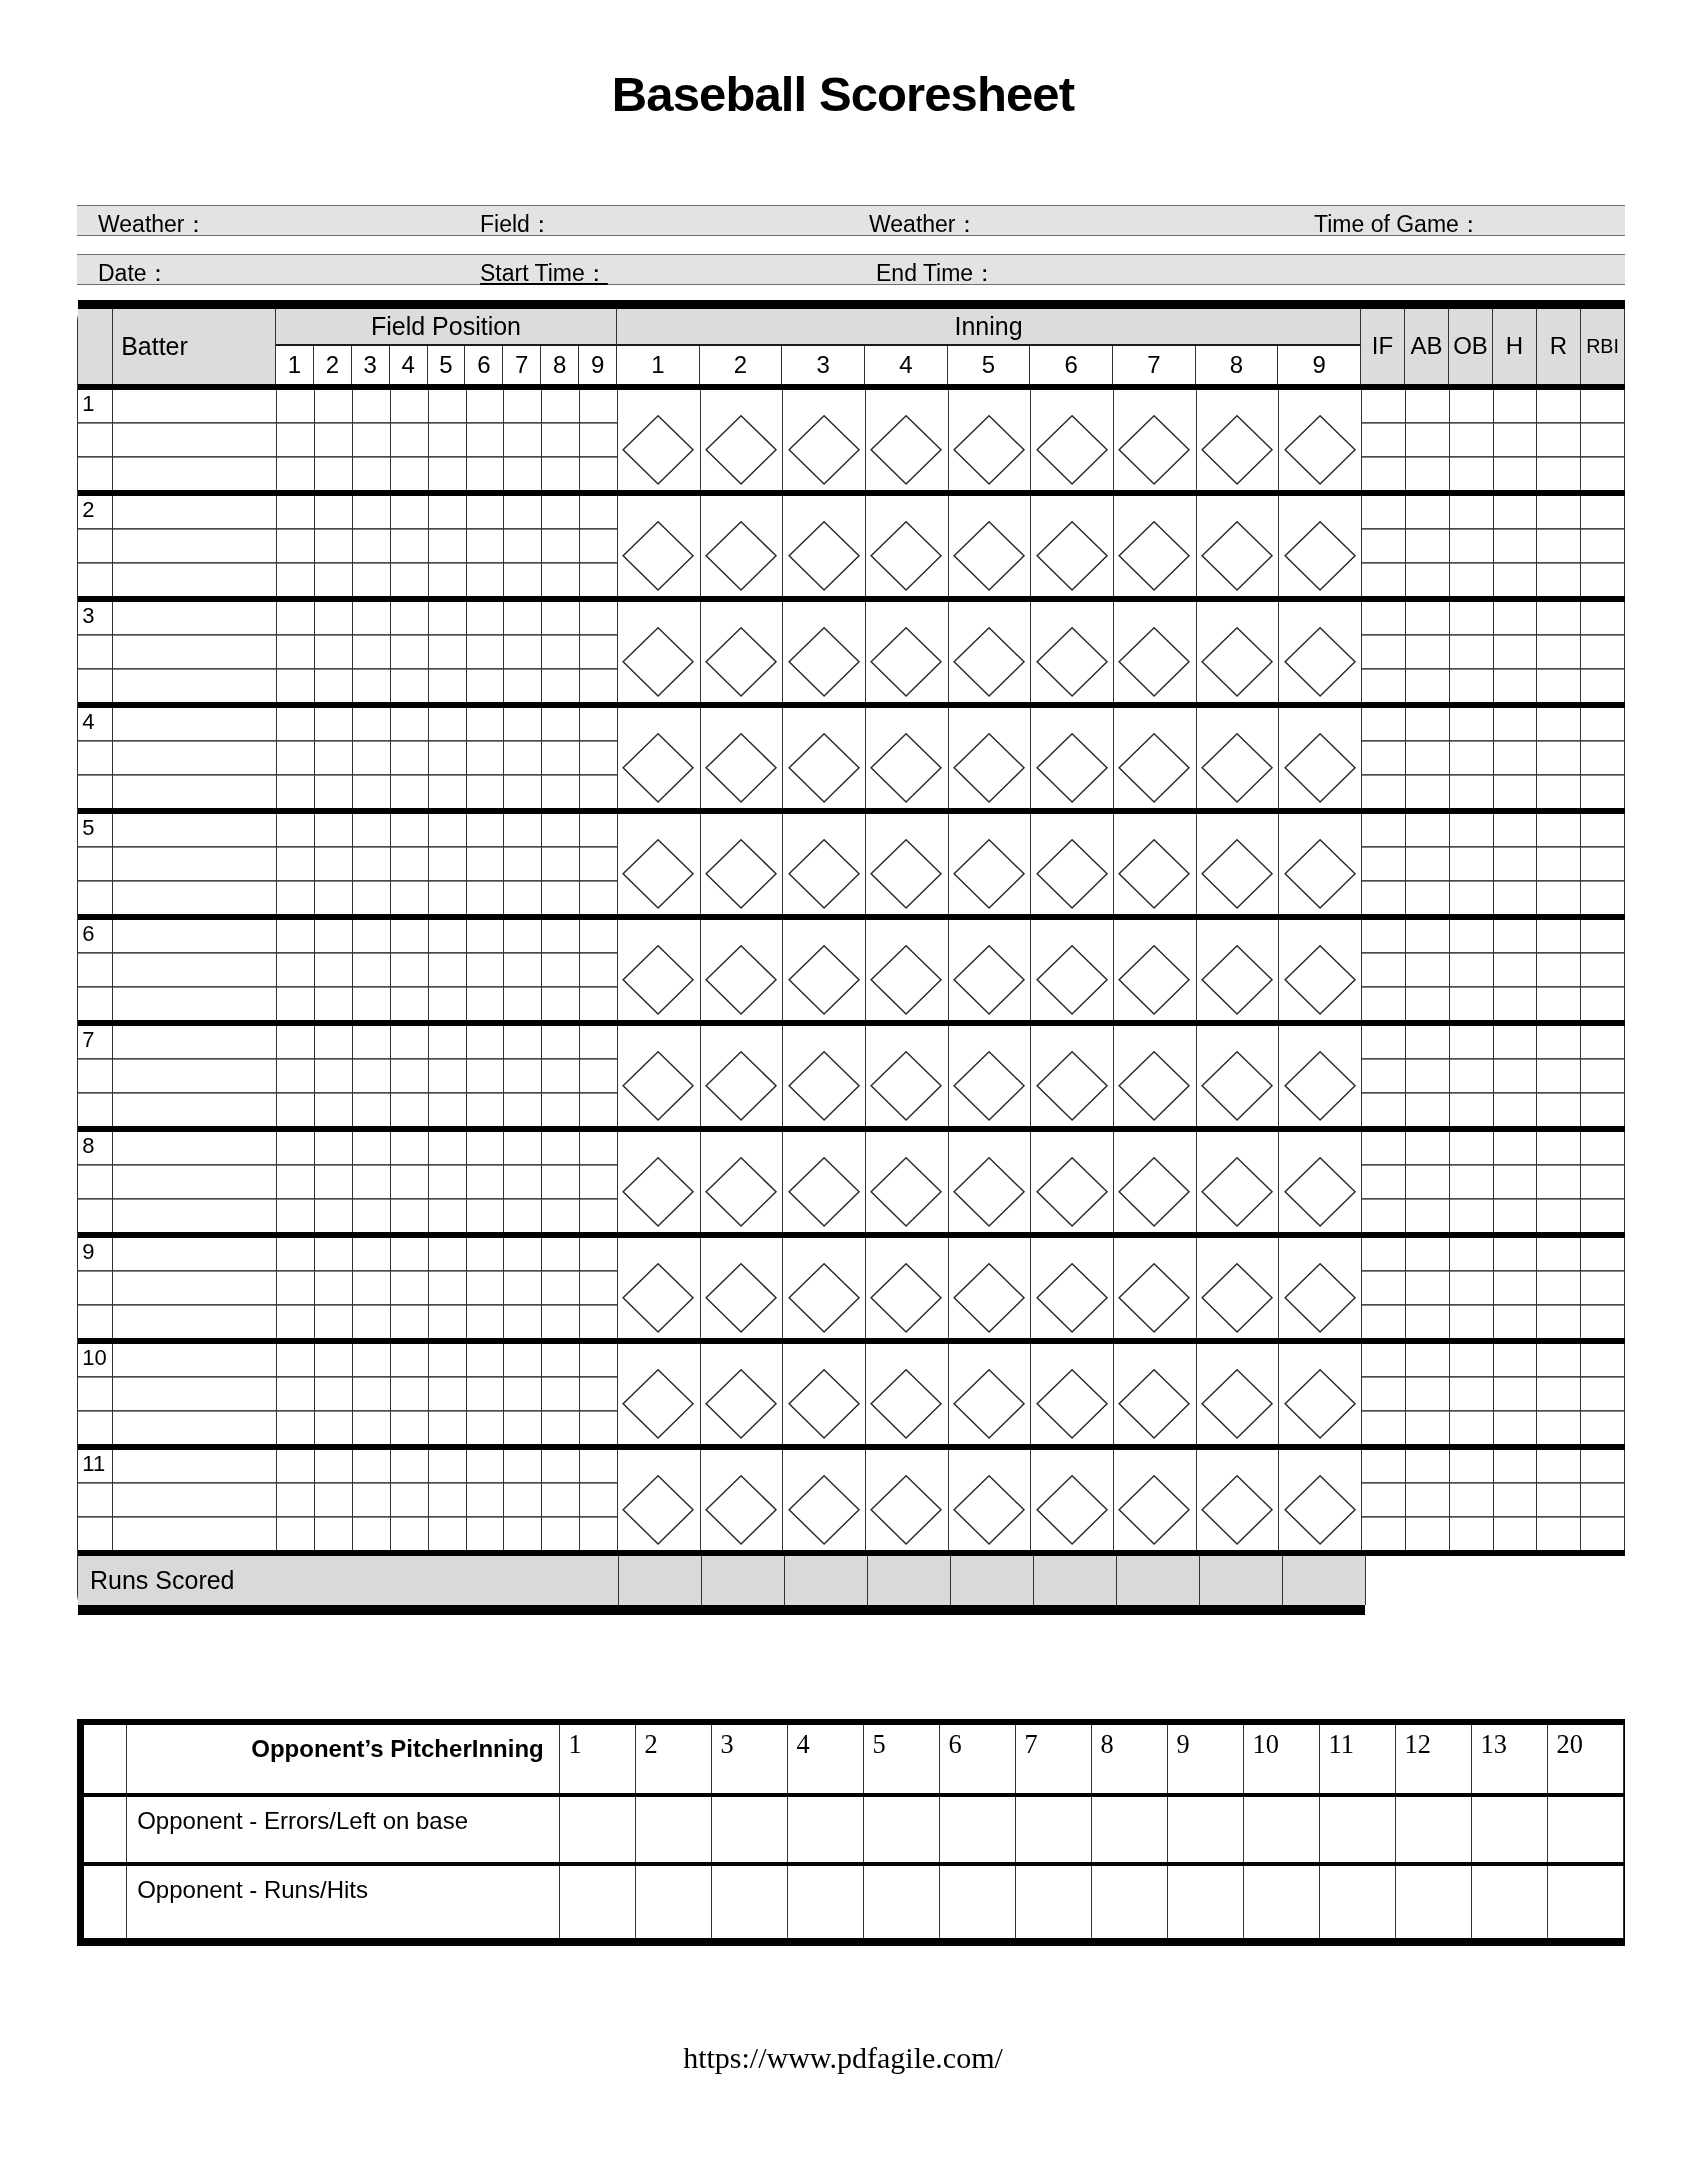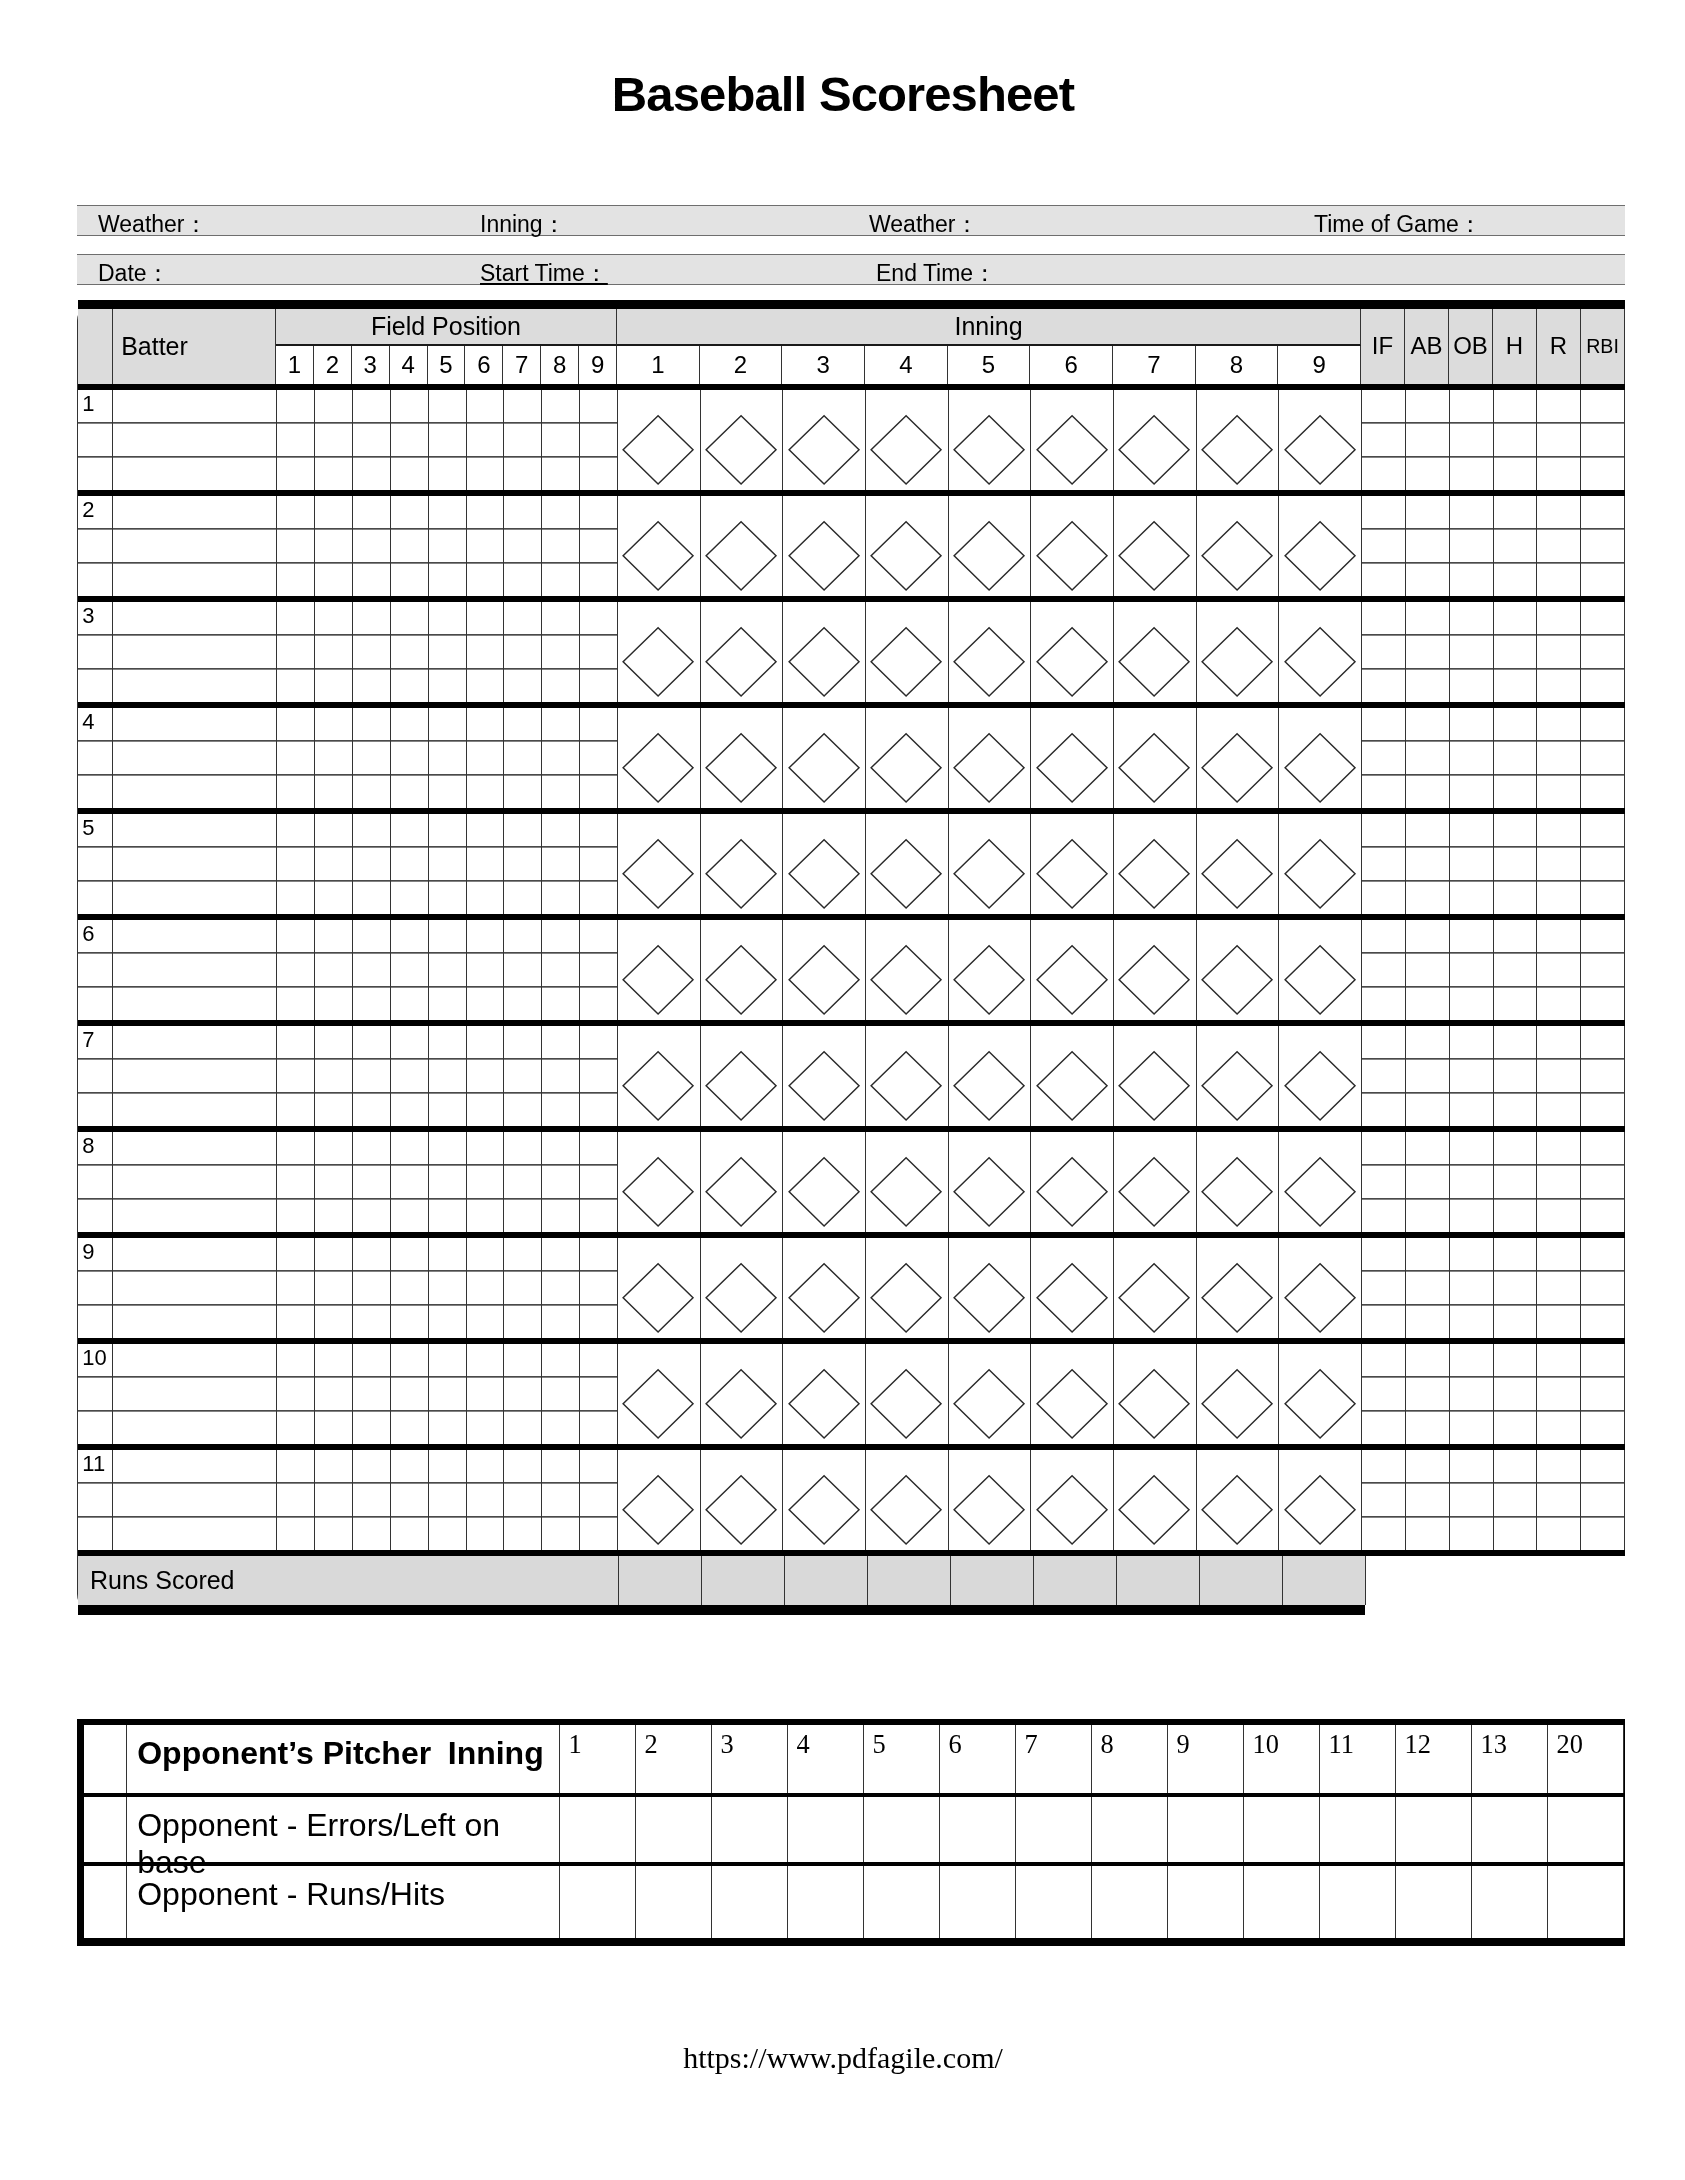--- a/index.html
+++ b/index.html
@@ -83,22 +83,22 @@
     border-left: 7.7px solid #000; border-right: 1.7px solid #000;
   }
   .opp-row { display: flex; border-bottom: 4.3px solid #000; }
   .opp-row:last-child { border-bottom: none; }
   .opp-row.r1 { height: 72px; }
   .opp-row.r2 { height: 72px; }
   .opp-row.r3 { height: 69px; }
   .opp-cell { border-right: 1.7px solid #333; height: 100%; }
   .opp-narrow { width: 43px; }
   .opp-label {
-    width: 433px; font-size: 32px; padding: 10.2px 15.3px 0 10.2px;
-    display: flex; justify-content: space-between; align-items: flex-start;
+    width: 433px; font-size: 24px; padding: 10.2px 15.3px 0 10.2px;
+    display: flex; justify-content: flex-end; align-items: flex-start;
   }
   .opp-label.plain { display:block; font-weight: 400; }
   .opp-label .b { font-weight: 700; }
   .opp-num {
     flex: 1; font-family: "Liberation Serif", serif; font-size: 26.4px;
     padding: 4.3px 0 0 8.5px;
   }
   .opp-blank { flex: 1; }
 
   .footer {
@@ -109,21 +109,21 @@
 </head>
 <body>
 
 <div class="page">
 
   <div class="title">Baseball Scoresheet</div>
 
   <div class="info-band">
     <div class="info-row" id="info-row-1">
         <div class="info-label" style="left: 21px;">Weather：</div>
-        <div class="info-label" style="left: 403px;">Inning：</div>
+        <div class="info-label" style="left: 403px;">Field：</div>
         <div class="info-label" style="left: 792px;">Weather：</div>
         <div class="info-label" style="left: 1237px;">Time of Game：</div>
       </div>
     <div class="info-row" id="info-row-2">
         <div class="info-label" style="left: 21px;">Date：</div>
         <div class="info-label" style="left: 403px; text-decoration: underline;">Start Time：</div>
         <div class="info-label" style="left: 799px;">End Time：</div>
       </div>
   </div>
 

